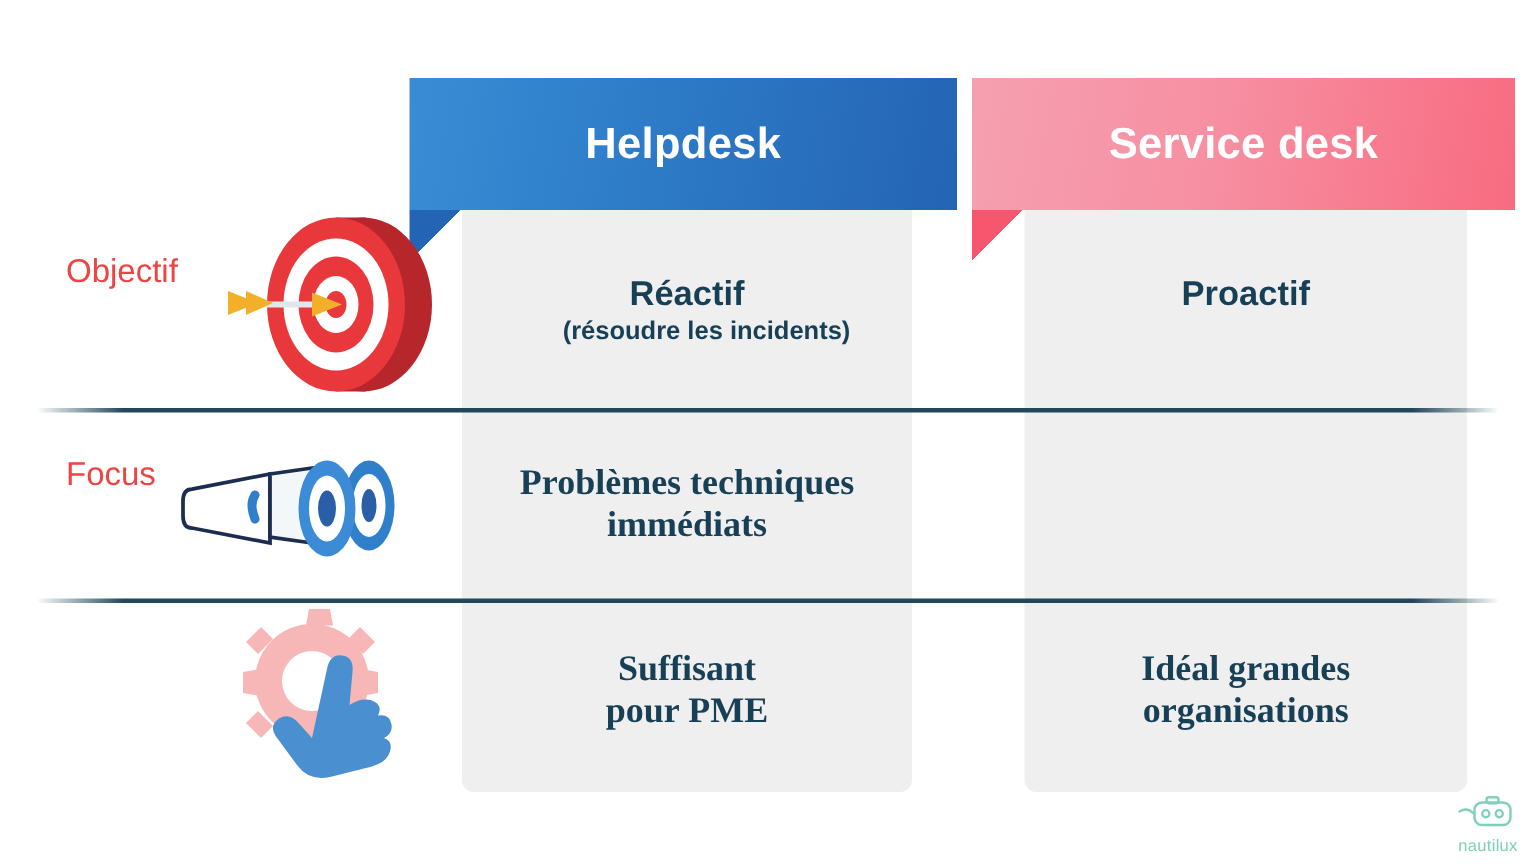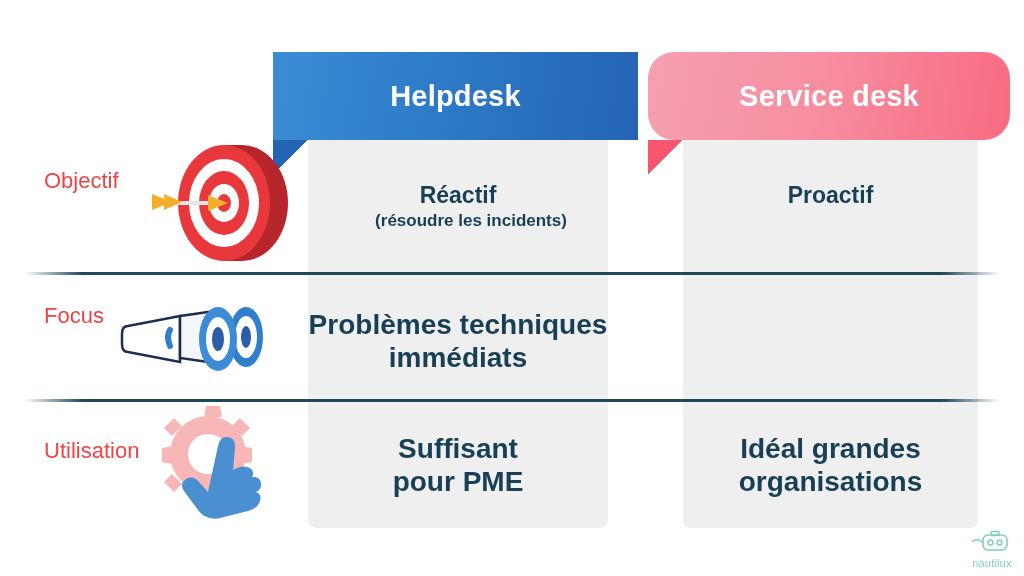--- a/index.html
+++ b/index.html
@@ -36,21 +36,21 @@
   
   .banner {
     position: absolute;
     top: 52px;
     height: 88px;
     display: flex;
     align-items: center;
     justify-content: center;
   }
   .banner.left  { left: 273px; width: 365px; background: linear-gradient(100deg,#3a8dd4 0%,#2f7fcb 35%,#2464b4 100%); }
-  .banner.right { left: 648px; width: 362px; background: linear-gradient(100deg,#f5a0b0 0%,#f78fa2 45%,#f86b80 100%); border-radius: 26px; }
+  .banner.right { left: 648px; width: 362px; background: linear-gradient(100deg,#f5a0b0 0%,#f78fa2 45%,#f86b80 100%); }
 
   .banner-title {
     color: #ffffff;
     font-size: 29px;
     font-weight: bold;
     letter-spacing: 0.2px;
     line-height: 1;
   }
 
   
@@ -106,21 +106,21 @@
     font-weight: bold;
     display: block;
   }
   .cell .sub {
     font-size: 17px;
     font-weight: bold;
     display: block;
     margin-top: 2px;
     padding-left: 26px;
   }
-  .cell.big .main { font-size: 28px; }
+  .cell.big .main { font-size: 24px; font-family: Liberation Serif, serif; }
 
   .cell.c-l { left: 308px; width: 300px; }
   .cell.c-r { left: 683px; width: 295px; }
   .cell.row1 { top: 182px; }
   .cell.row2 { top: 308px; }
   .cell.row3 { top: 432px; }
 
   
   .logo {
     position: absolute;
@@ -200,21 +200,20 @@
 
       <ellipse cx="100" cy="47" rx="19" ry="32" fill="#3c8bd6"></ellipse>
       <ellipse cx="100" cy="47" rx="12" ry="22" fill="#ffffff"></ellipse>
       <ellipse cx="100" cy="47" rx="6" ry="12" fill="#2a5fa8"></ellipse>
     </svg>
   </div>
   <div class="cell c-l row2 big">
     <span class="main">Problèmes techniques<br>immédiats</span>
   </div>
 
-  <div class="row-label r3">Utilisation</div>
   <div class="row-icon i3">
     <svg width="120" height="118" viewBox="0 0 120 118">
 
       <g fill="#f8b7b7">
         <path d="M48 4 h14 l2 11 h-18 Z"></path>
         <path d="M82 16 l10 10 l-8 8 l-10 -10 Z"></path>
         <path d="M94 46 v14 l-11 2 v-18 Z"></path>
         <path d="M82 90 l10 -10 l-8 -8 l-10 10 Z"></path>
         <path d="M48 102 h14 l2 -11 h-18 Z"></path>
         <path d="M16 90 l-10 -10 l8 -8 l10 10 Z"></path>

